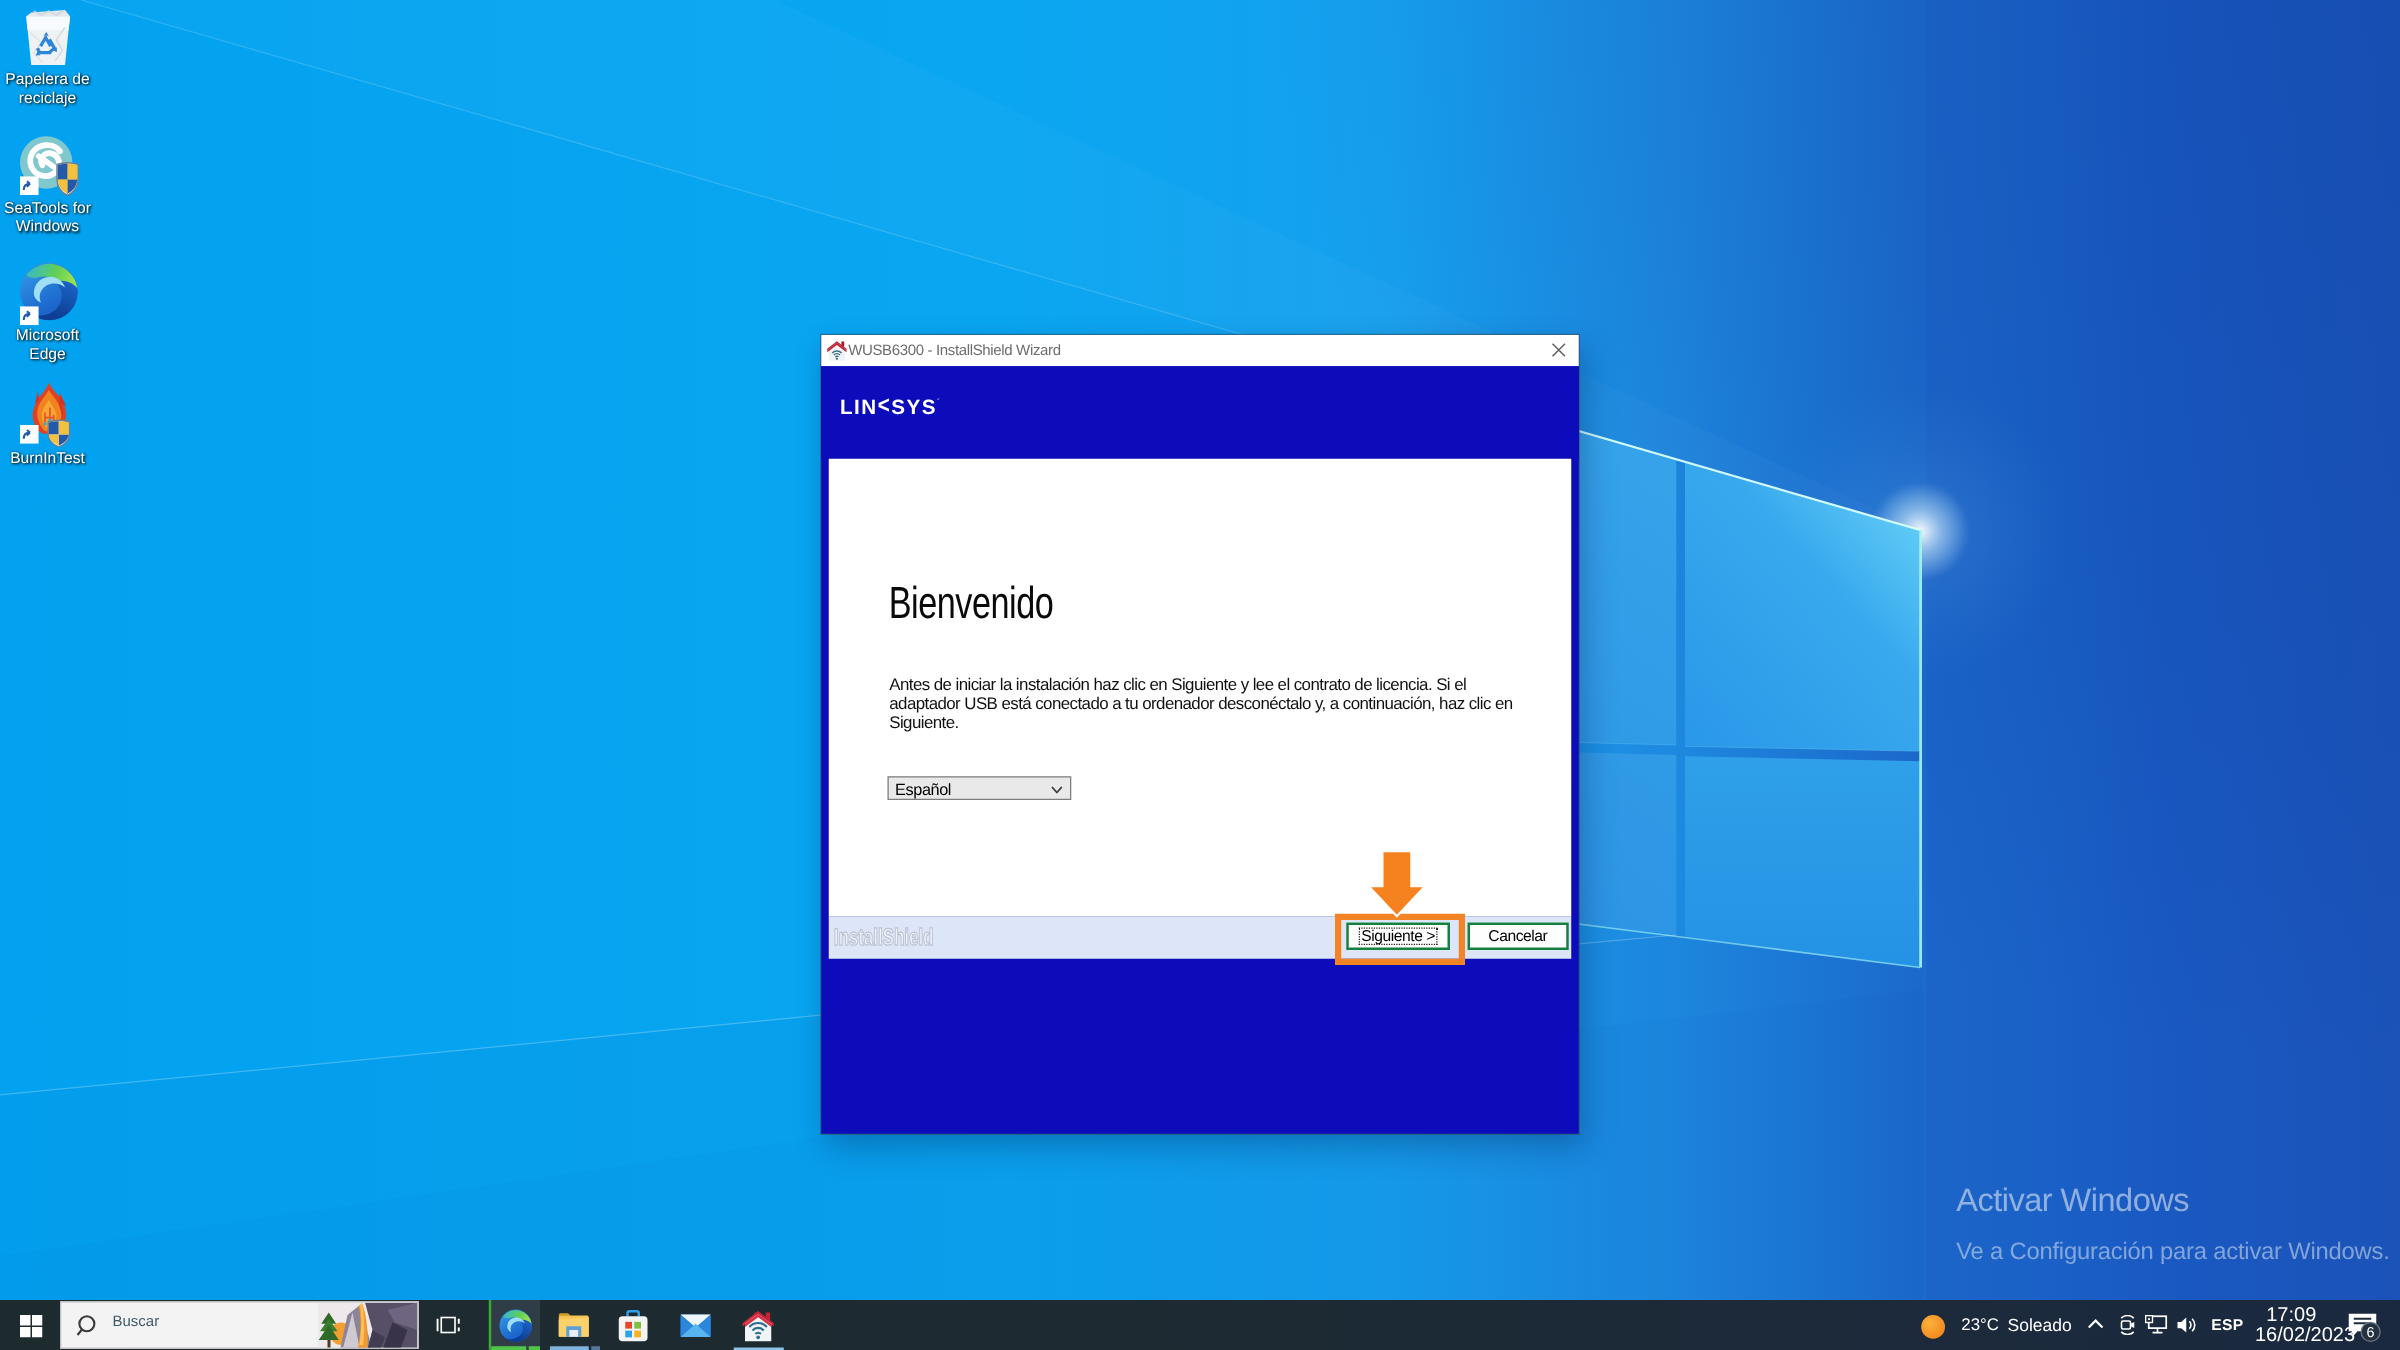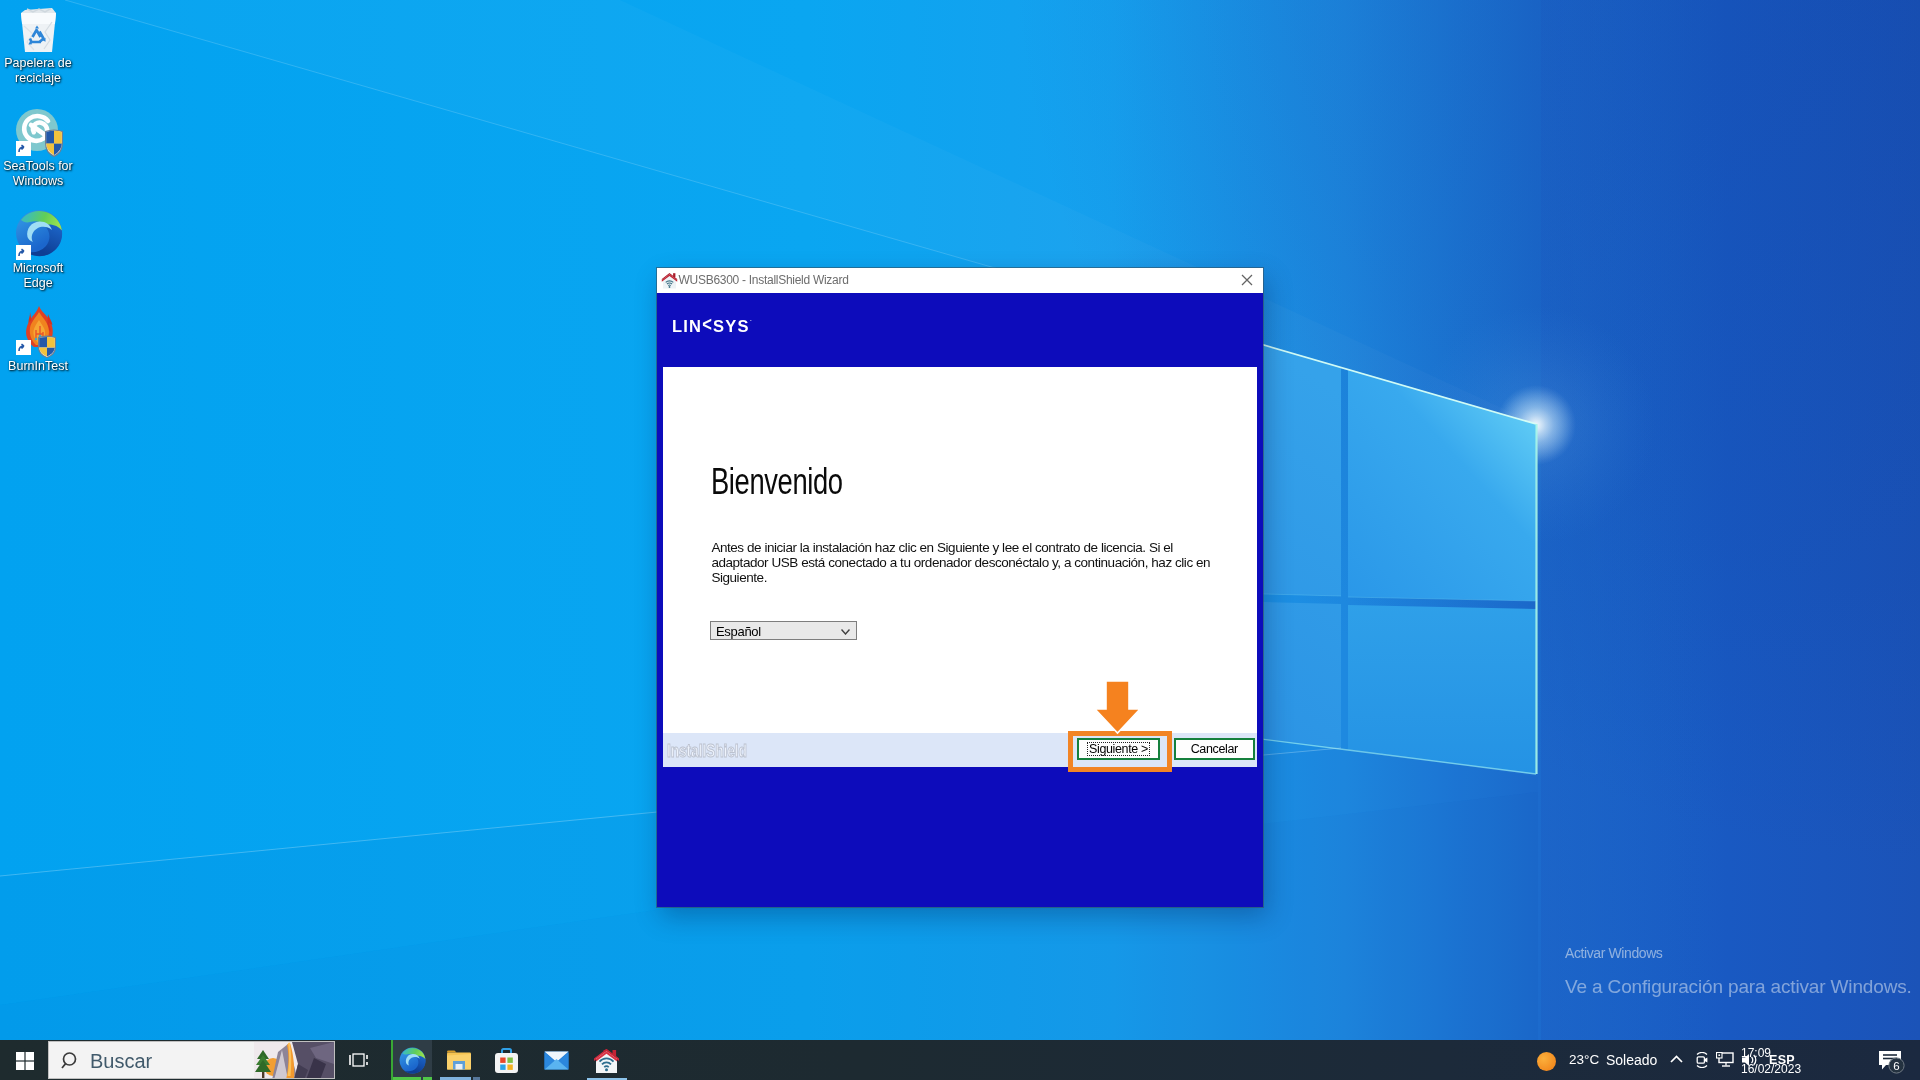--- a/index.html
+++ b/index.html
@@ -30,29 +30,29 @@
 .btn{position:absolute;height:22px;background:#fefefe;border:2px solid #15803d;font-size:12.5px;color:#000;
  text-align:center;line-height:18px;letter-spacing:-0.35px}
 #btnsig{left:420px;top:470.4px;width:83px}
 #btnsig .focus{position:absolute;left:8px;top:2px;right:8px;bottom:2.5px;border:1px dotted #222}
 #btncan{left:516.5px;top:470.4px;width:81.5px}
 
 #hlrect{position:absolute;left:1068px;top:731px;width:103.5px;height:41.3px;border:5px solid #f28425;z-index:30}
 #arrow{position:absolute;left:1090px;top:678px;z-index:31}
 
 #activar{position:absolute;left:1565px;top:945px;color:rgba(222,230,240,.60)}
-#activar .l1{font-size:14px;letter-spacing:-0.4px}
+#activar .l1{font-size:26px;letter-spacing:-0.4px}
 #activar .l2{font-size:19px;letter-spacing:-0.15px;margin-top:15px;color:rgba(215,226,240,.55)}
 
 #taskbar{position:absolute;left:0;top:1040px;width:1920px;height:40px;
  background:linear-gradient(to right,#1e2b2e 0%,#1d2a31 45%,#1c2a3a 75%,#1b2940 100%)}
 #searchbox{position:absolute;left:48px;top:1px;width:287px;height:38px;background:#f3f3f3;border:1px solid #bfbfbf;overflow:hidden}
-#searchtxt{position:absolute;left:41px;top:8px;font-size:20px;color:#415a6b}
+#searchtxt{position:absolute;left:41px;top:8px;font-size:12px;color:#415a6b}
 .trayt{position:absolute;color:#fff;font-size:15px}
-#clock{position:absolute;left:1741px;top:4.5px;width:58px;color:#fff;font-size:12px;line-height:16px}
+#clock{position:absolute;left:1804px;top:4.5px;width:58px;text-align:center;color:#fff;font-size:16px;line-height:16px}
 </style>
 </head>
 <body>
 <svg id="wall" viewBox="0 0 1920 1080" preserveAspectRatio="none">
 <defs>
 <linearGradient id="base" x1="0" y1="0" x2="1920" y2="0" gradientUnits="userSpaceOnUse">
  <stop offset="0" stop-color="#02a2f0"></stop>
  <stop offset="0.42" stop-color="#0aa6f1"></stop>
  <stop offset="0.58" stop-color="#16a0ee"></stop>
  <stop offset="0.70" stop-color="#1e89e0"></stop>

